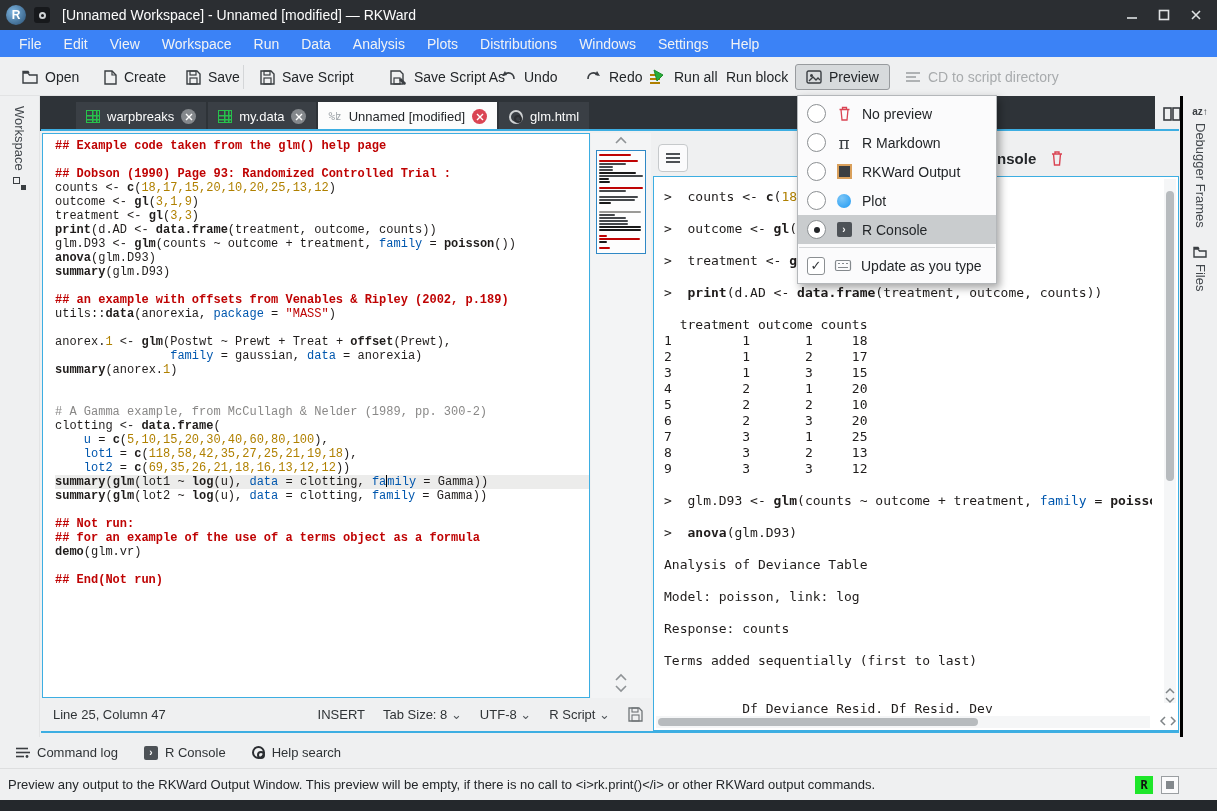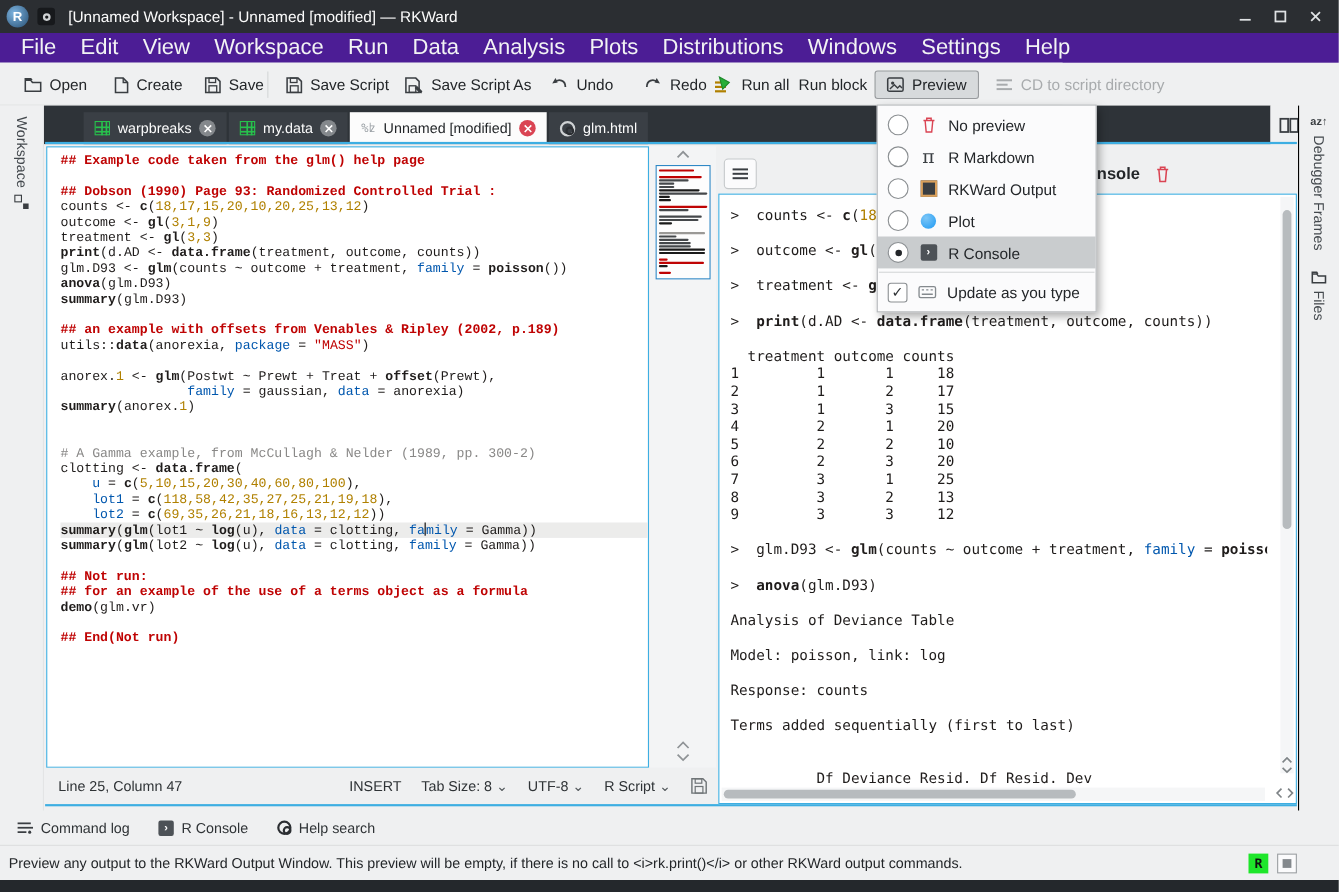--- a/index.html
+++ b/index.html
@@ -10,21 +10,21 @@
   .titlebar { position:absolute; left:0; top:0; width:1217px; height:30px; background:#2b2e32; color:#fcfcfc; display:flex; align-items:center; font-size:14px; }
   .app-logo { width:20px; height:20px; margin-left:6px; border-radius:10px; background:radial-gradient(circle at 35% 35%, #7db4e0, #274e72); color:#fff; font-weight:bold; font-size:12px; display:flex; align-items:center; justify-content:center; }
   .doc-ico { width:16px; height:16px; margin-left:8px; background:#17191c; border-radius:3px; display:flex; align-items:center; justify-content:center; }
   .doc-ico i { width:7px; height:7px; border:2px solid #cfd2d4; border-radius:50%; display:block; }
   .win-title { margin-left:12px; }
   .win-btns { margin-left:auto; display:flex; align-items:center; gap:10px; margin-right:10px; }
   .win-btn { width:22px; height:22px; display:flex; align-items:center; justify-content:center; color:#dfe2e4; }
   .win-btn svg { display:block; }
 
   
-  .menubar { position:absolute; left:0; top:30px; width:1217px; height:27px; background:#4c1d95; color:#f2f3f4; display:flex; align-items:center; font-size:20px; padding-left:8px; }
+  .menubar { position:absolute; left:0; top:30px; width:1217px; height:27px; background:#3b82f6; color:#f2f3f4; display:flex; align-items:center; font-size:14px; padding-left:8px; }
   .menubar span { padding:4px 11px; cursor:default; }
 
   
   .toolbar { position:absolute; left:0; top:57px; width:966px; height:39px; background:#eff0f1; border-bottom:1px solid #e2e3e4; font-size:14px; }
   .tbtn { position:absolute; top:7px; height:26px; display:flex; align-items:center; gap:7px; color:#232629; white-space:nowrap; }
   .tbtn svg, .tbtn .uic { flex:none; }
   .tbtn.disabled { color:#a8abad; }
   .tbtn.pressed { background:#d7dadc; border:1px solid #989b9e; border-radius:3px; padding:0 10px; }
   .tsep { position:absolute; top:8px; left:243px; width:1px; height:24px; background:#d4d6d8; }
 
@@ -45,21 +45,21 @@
     linear-gradient(#27c24c,#27c24c) 4.5px 0/1.5px 13px no-repeat,
     linear-gradient(#27c24c,#27c24c) 9px 0/1.5px 13px no-repeat; }
   .dash-ico { width:13px; height:13px; border:1.5px dashed #cfd2d4; }
   .script-ico { color:#9aa0a5; font-size:11px; font-family:"DejaVu Sans Mono",monospace; }
   .help-ico { width:14px; height:14px; border-radius:50%; border:2px solid #2b2e32; position:relative; }
   .help-ico:before { content:""; position:absolute; left:3px; top:3px; width:4px; height:4px; border-radius:50%; border:2px solid #2b2e32; }
 
   
   .strip { position:absolute; top:96px; height:641px; background:#eff0f1; color:#43484d; font-size:13px; }
   .strip.left { left:0; width:40px; border-right:1px solid #e3e4e5; }
-  .strip.right { left:1180px; width:37px; border-left:1px solid #000000; }
+  .strip.right { left:1180px; width:37px; border-left:3px solid #000000; }
   .side-item { display:flex; flex-direction:column; align-items:center; gap:6px; margin-top:10px; }
   .side-item .vlabel { writing-mode:vertical-rl; }
   .ws-ico { width:13px; height:13px; position:relative; }
   .ws-ico:before { content:""; position:absolute; left:0; top:0; width:5px; height:5px; border:1.5px solid #3a3e42; }
   .ws-ico:after { content:""; position:absolute; right:0; bottom:0; width:5px; height:5px; background:#3a3e42; }
   .az-ico { font-size:10px; color:#3a3e42; font-weight:bold; letter-spacing:0; }
   .files-ico svg { display:block; }
 
   
   .editor { position:absolute; left:42px; top:133px; width:548px; height:565px; background:#fff; border:1px solid #3daee2; overflow:hidden; }
@@ -200,21 +200,21 @@
   </div>
   <div class="tsep"></div>
   <div class="tbtn" style="left:260px">
     <svg width="15" height="15">
         <path d="M1 1 h10 l3 3 v10 H1 z" fill="none" stroke="#3a3e42" stroke-width="1.4"></path>
         <rect x="4" y="8" width="7" height="6" fill="none" stroke="#3a3e42" stroke-width="1.2"></rect>
         <rect x="4" y="1" width="6" height="4" fill="none" stroke="#3a3e42" stroke-width="1.2"></rect>
       </svg>
     <span>Save Script</span>
   </div>
-  <div class="tbtn" style="left:368px">
+  <div class="tbtn" style="left:390px">
     <svg width="17" height="15">
         <path d="M1 1 h9 l3 3 v10 H1 z" fill="none" stroke="#3a3e42" stroke-width="1.4"></path>
         <rect x="4" y="8" width="6" height="6" fill="none" stroke="#3a3e42" stroke-width="1.2"></rect>
         <path d="M11 8 l5 5 l-1 2 l-2-1 l-4-4 z" fill="#3a3e42"></path>
       </svg>
     <span>Save Script As</span>
   </div>
   <div class="tbtn" style="left:500px">
     <svg width="17" height="15">
         <path d="M4 5 C 8 1, 14 3, 14 9" fill="none" stroke="#3a3e42" stroke-width="1.6"></path>

